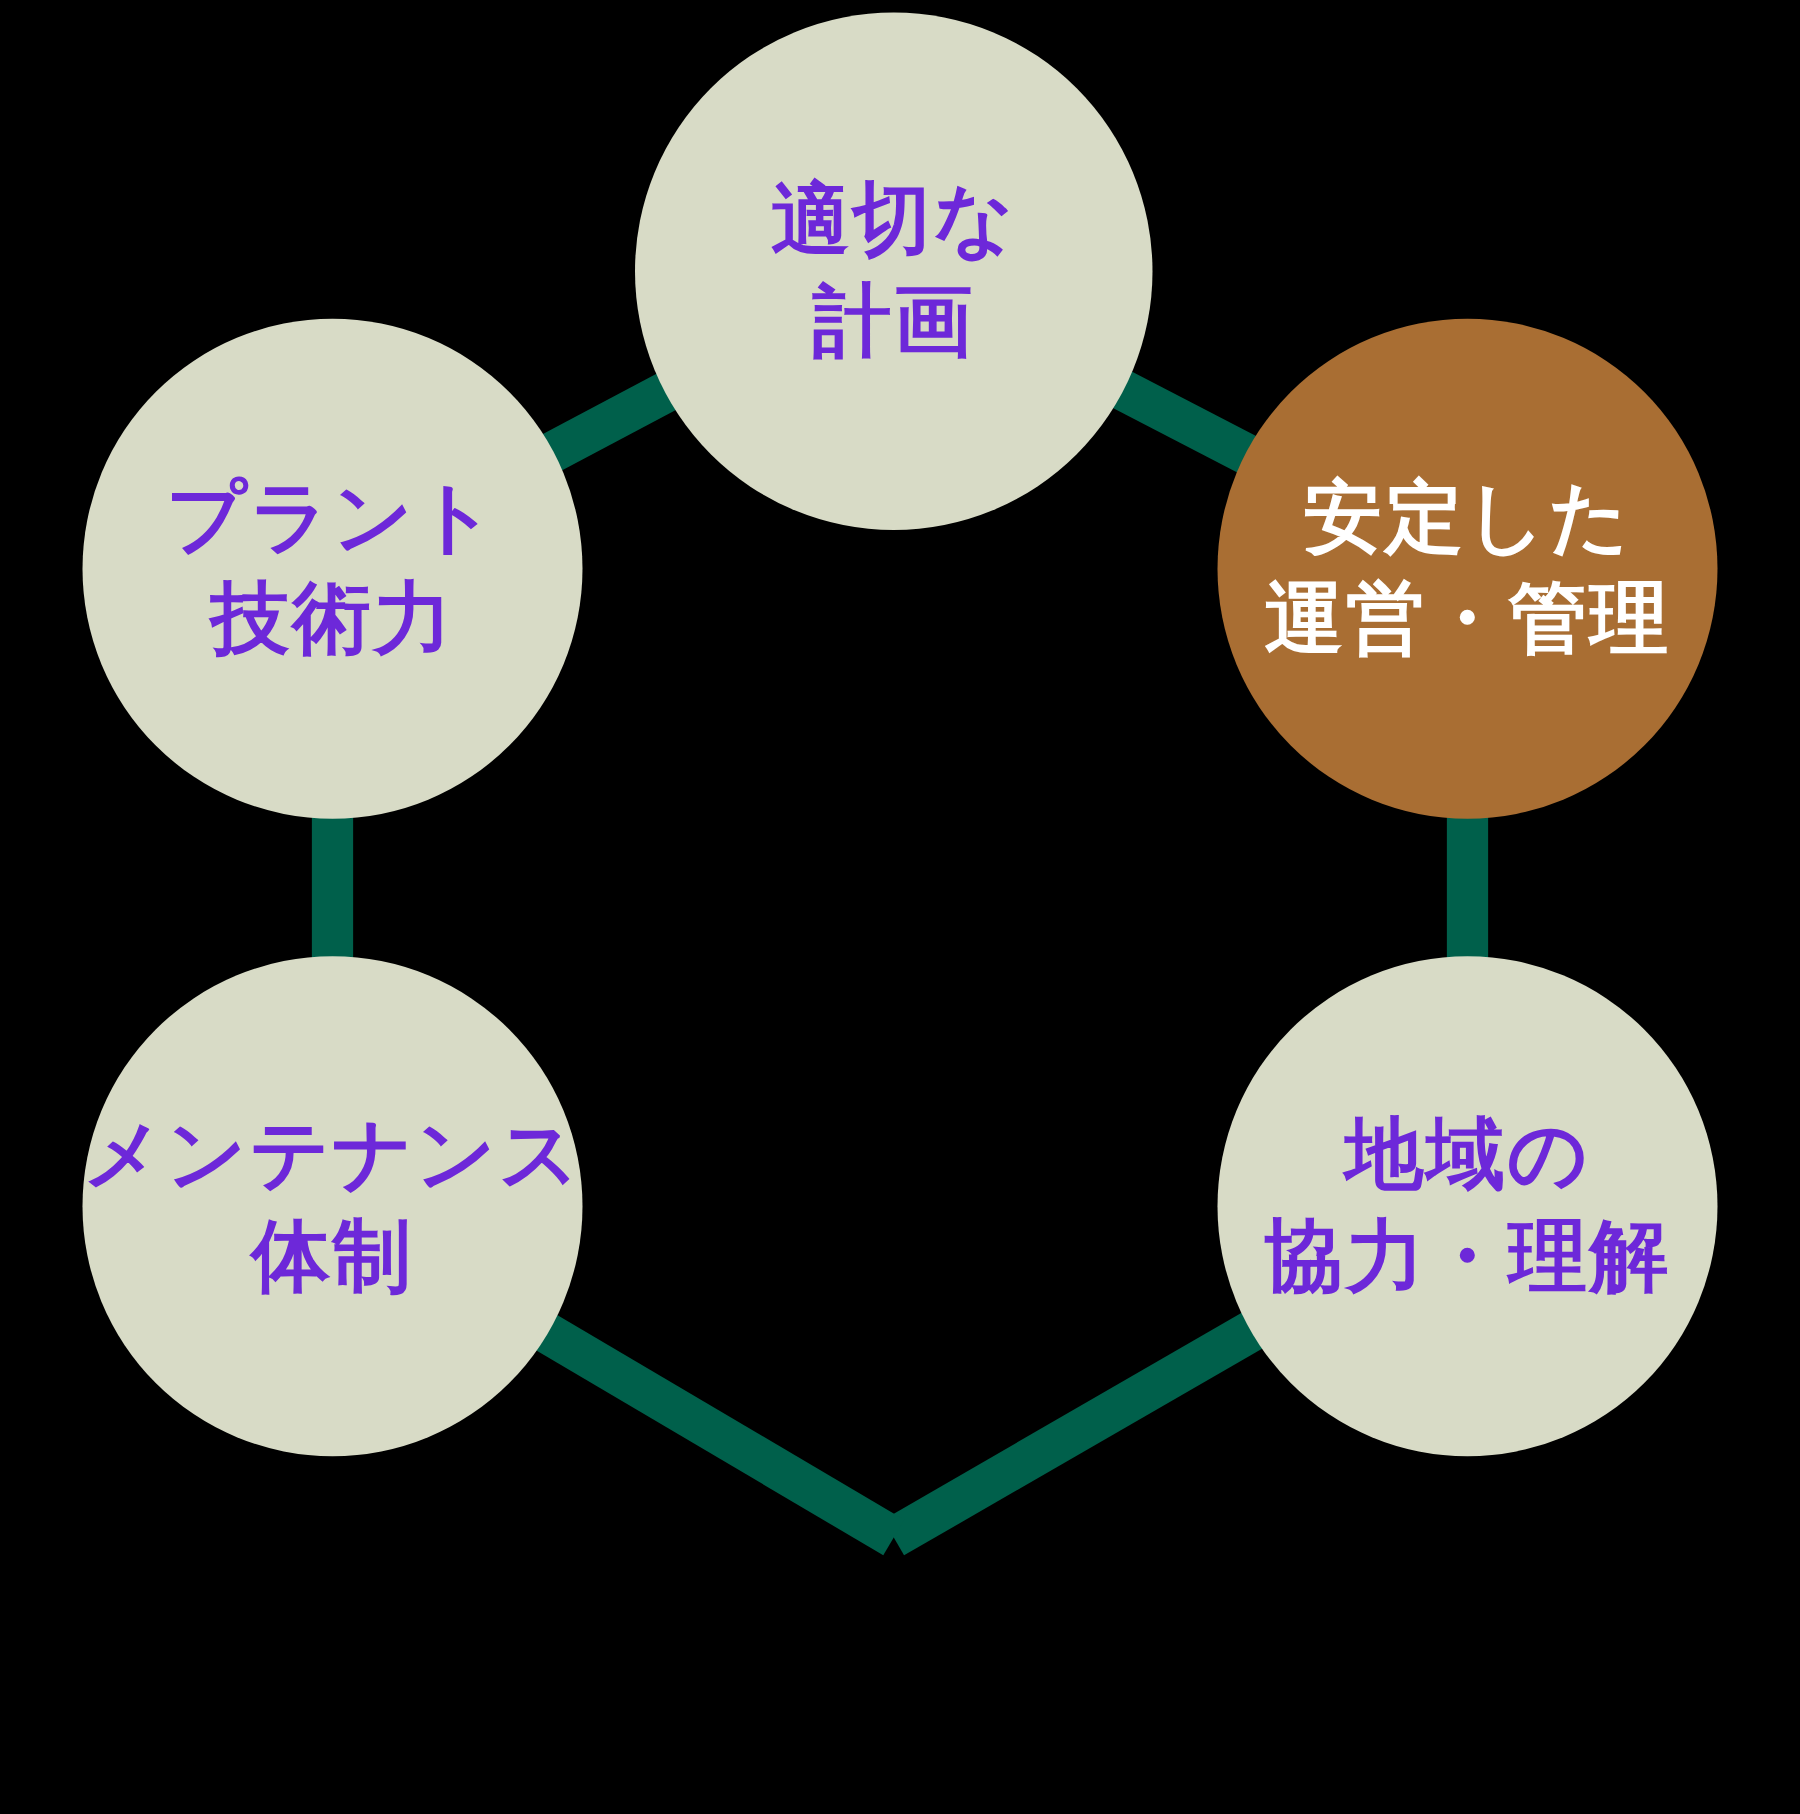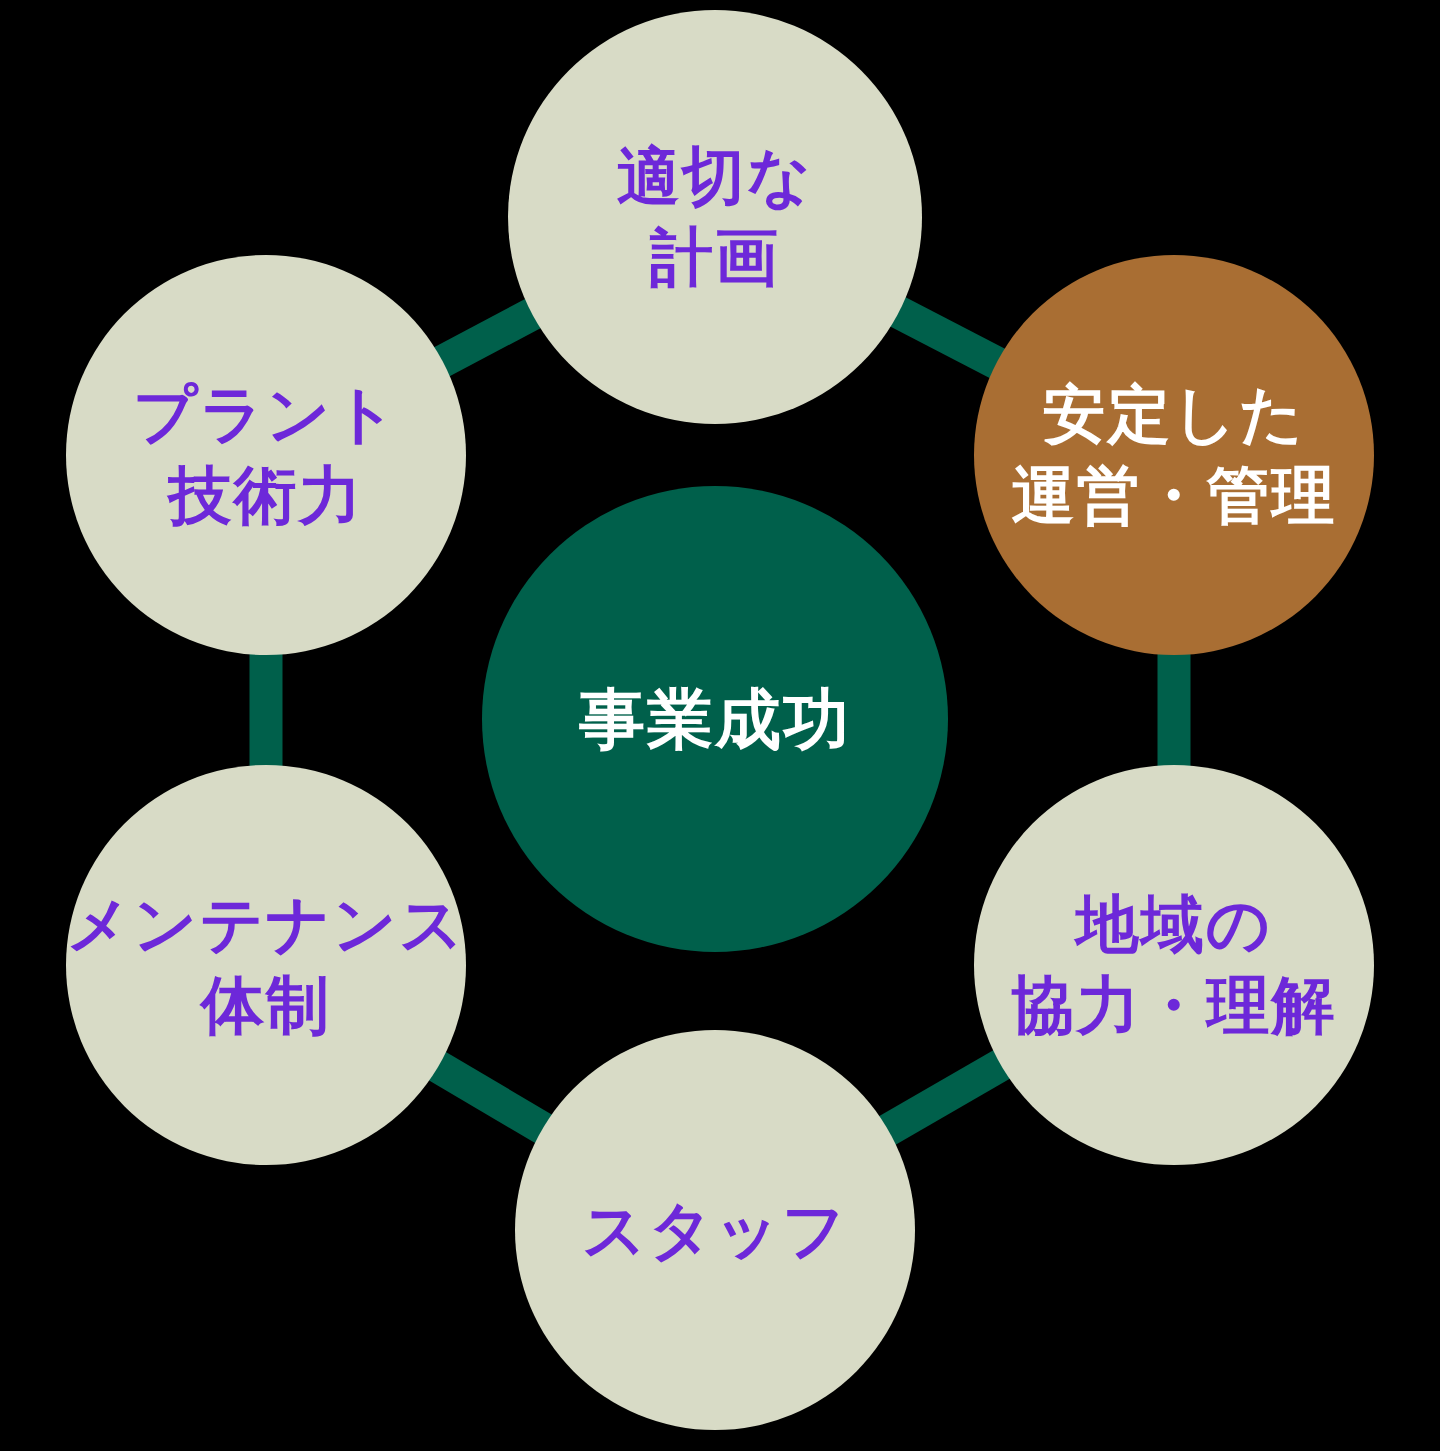--- a/index.html
+++ b/index.html
@@ -84,31 +84,25 @@
   <div class="node node--accent node--top-right">
     <span class="label">安定した
 運営・管理</span>
   </div>
 
   <div class="node node--light node--bottom-right">
     <span class="label">地域の
 協力・理解</span>
   </div>
 
-  <div class="node node--light node--bottom">
-    <span class="label">スタッフ</span>
-  </div>
 
   <div class="node node--light node--top-left">
     <span class="label">プラント
 技術力</span>
   </div>
 
   <div class="node node--light node--bottom-left">
     <span class="label">メンテナンス
 体制</span>
   </div>
 
-  <div class="node node--center node--center-pos">
-    <span class="label">事業成功</span>
-  </div>
 
 </div>
 
 </body></html>

